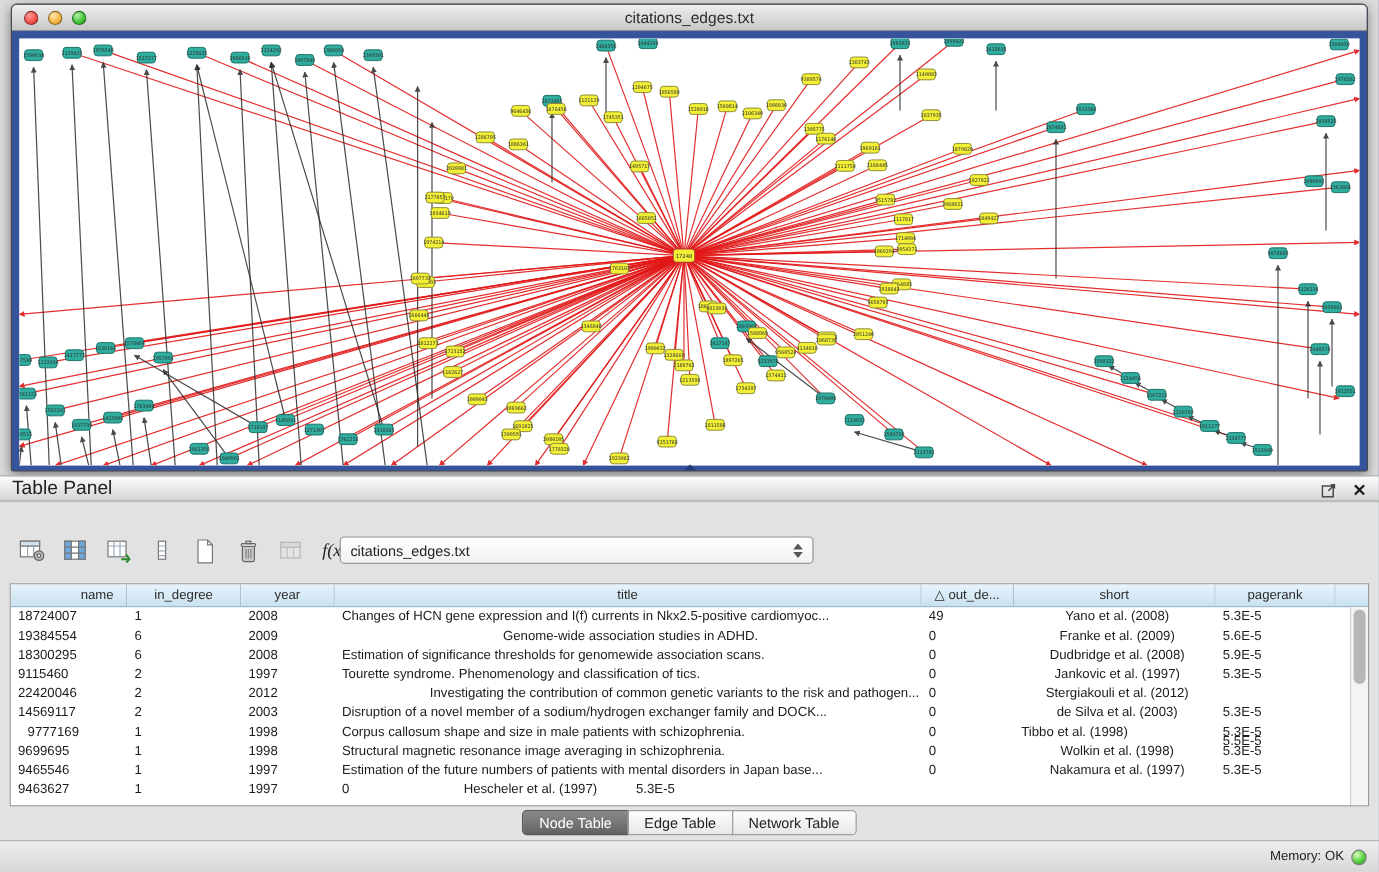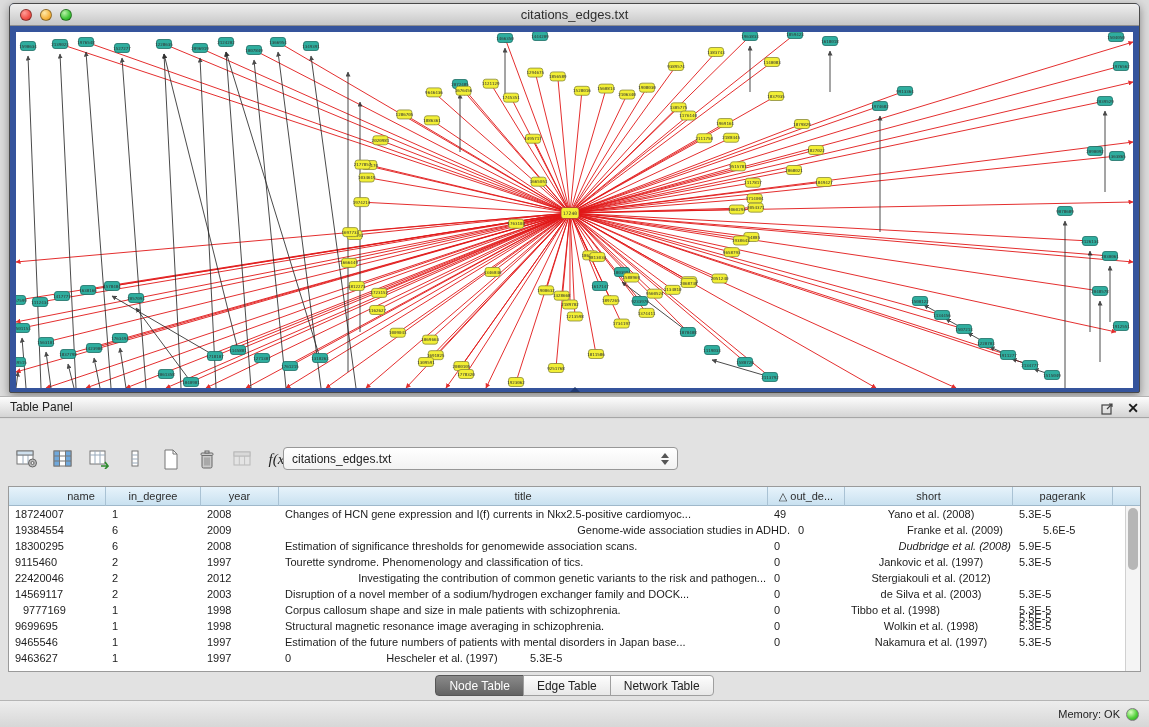--- a/index.html
+++ b/index.html
@@ -34,21 +34,21 @@
     border-left:5px solid transparent; border-right:5px solid transparent;
     border-bottom:5px solid #203a73;
   }
 
   
   .panel-header {
     position:absolute; left:0; top:396px; width:1149px; height:22px;
     background:linear-gradient(#fdfdfd,#d4d4d4);
     border-top:1px solid #b2b2b2; border-bottom:1px solid #a6a6a6;
   }
-  .panel-title { position:absolute; left:10px; top:0; line-height:21px; font-size:12px; color:#222; }
+  .panel-title { position:absolute; left:10px; top:0; line-height:21px; font-size:16px; color:#222; }
   .panel-hdr-btns { position:absolute; right:8px; top:3px; display:flex; gap:10px; align-items:center; }
   .hdr-btn { width:16px; height:16px; display:flex; align-items:center; justify-content:center; color:#333; }
   .hdr-btn svg { display:block; }
   .close-x { font-size:14px; font-weight:bold; color:#1a1a1a; line-height:16px; }
 
   .panel-body {
     position:absolute; left:0; top:419px; width:1149px; height:281px;
     background:#e2e2e2;
   }
 
@@ -951,32 +951,32 @@
           <div class="td" style="width: 78px; text-align: left;">2008</div>
           <div class="td" style="width: 489px; text-align: left;">Changes of HCN gene expression and I(f) currents in Nkx2.5-positive cardiomyoc...</div>
           <div class="td" style="width: 77px; text-align: left;">49</div>
           <div class="td" style="width: 168px; text-align: center;">Yano et al. (2008)</div>
           <div class="td" style="width: 100px; text-align: left;">5.3E-5</div>
         </div>
         <div class="trow">
           <div class="td" style="width: 97px; text-align: left;">19384554</div>
           <div class="td" style="width: 95px; text-align: left;">6</div>
           <div class="td" style="width: 78px; text-align: left;">2009</div>
-          <div class="td" style="width: 489px; text-align: right; margin-left: 24px;">Genome-wide association studies in ADHD.</div>
+          <div class="td" style="width: 489px; text-align: center;">Genome-wide association studies in ADHD.</div>
           <div class="td" style="width: 77px; text-align: left;">0</div>
           <div class="td" style="width: 168px; text-align: center;">Franke et al. (2009)</div>
           <div class="td" style="width: 100px; text-align: left;">5.6E-5</div>
         </div>
         <div class="trow">
           <div class="td" style="width: 97px; text-align: left;">18300295</div>
           <div class="td" style="width: 95px; text-align: left;">6</div>
           <div class="td" style="width: 78px; text-align: left;">2008</div>
           <div class="td" style="width: 489px; text-align: left;">Estimation of significance thresholds for genomewide association scans.</div>
           <div class="td" style="width: 77px; text-align: left;">0</div>
-          <div class="td" style="width: 168px; text-align: right; font-style: italic;">Dudbridge et al. (2008)</div>
+          <div class="td" style="width: 168px; text-align: center;">Dudbridge et al. (2008)</div>
           <div class="td" style="width: 100px; text-align: left;">5.9E-5</div>
         </div>
         <div class="trow">
           <div class="td" style="width: 97px; text-align: left;">9115460</div>
           <div class="td" style="width: 95px; text-align: left;">2</div>
           <div class="td" style="width: 78px; text-align: left;">1997</div>
           <div class="td" style="width: 489px; text-align: left;">Tourette syndrome. Phenomenology and classification of tics.</div>
           <div class="td" style="width: 77px; text-align: left;">0</div>
           <div class="td" style="width: 168px; text-align: center;">Jankovic et al. (1997)</div>
           <div class="td" style="width: 100px; text-align: left;">5.3E-5</div>

